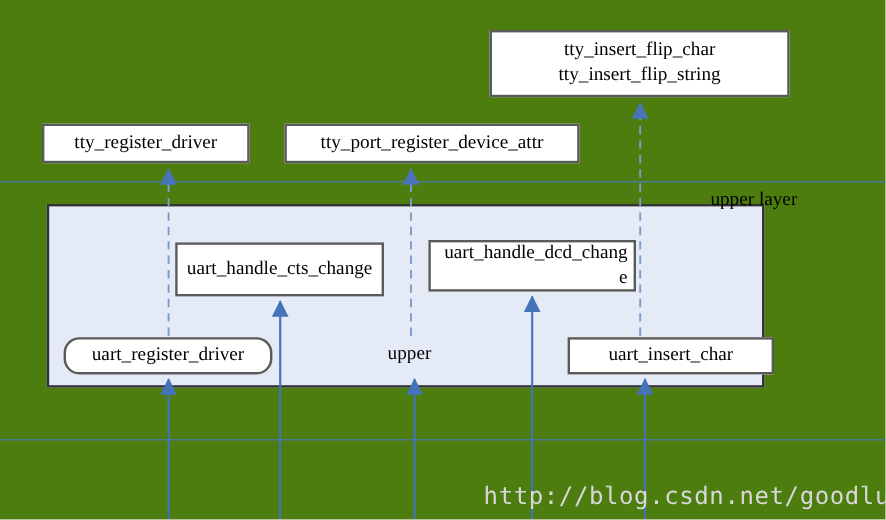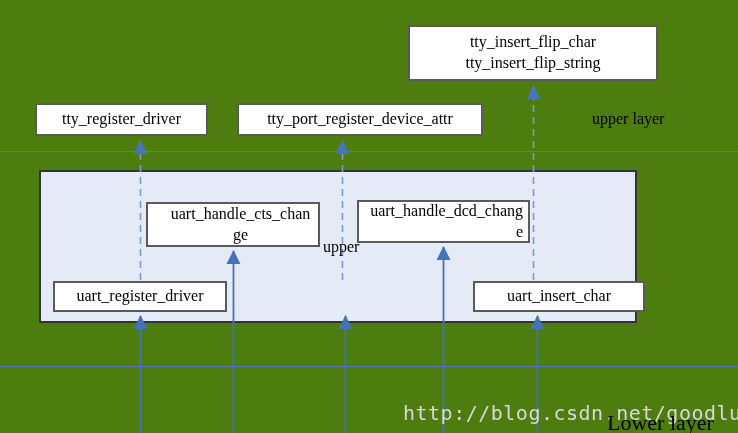--- a/index.html
+++ b/index.html
@@ -45,20 +45,21 @@
     width: 598px; height: 153px;
     background: #e4ebf6;
     border: 2px solid #333333;
     z-index: 1;
   }
   .floating-label {
     position: absolute;
     font-size: 16px;
     white-space: nowrap;
     z-index: 6;
+    margin-top: 48px;
   }
   .watermark {
     position: absolute;
     left: 403px; top: 401px;
     font-family: "DejaVu Sans Mono", monospace;
     font-size: 20px;
     letter-spacing: 0.5px;
     color: #d8d8d8;
     white-space: nowrap;
     z-index: 5;
@@ -67,23 +68,23 @@
     position: absolute;
     left: 0; top: 0;
     width: 738px; height: 433px;
     pointer-events: none;
     z-index: 4;
   }
   
   .box-tty-insert-flip        { left: 408px; top: 25px;  width: 250px; height: 56px; }
   .box-tty-register-driver    { left: 35px;  top: 103px; width: 173px; height: 33px; }
   .box-tty-port-register      { left: 237px; top: 103px; width: 246px; height: 33px; }
-  .box-uart-handle-cts        { left: 146px; top: 202px; width: 174px; height: 45px; padding-left: 15px; }
+  .box-uart-handle-cts        { left: 146px; top: 202px; width: 174px; height: 45px; }
   .box-uart-handle-dcd        { left: 357px; top: 200px; width: 173px; height: 43px; text-align: right; }
-  .box-uart-register-driver   { left: 53px;  top: 281px; width: 174px; height: 31px; }
+  .box-uart-register-driver   { left: 53px;  top: 281px; width: 174px; height: 31px; border-radius: 13px; }
   .box-uart-add-one-port      { left: 258px; top: 281px; width: 171px; height: 31px; }
   .box-uart-insert-char       { left: 450px; top: 281px; width: 172px; height: 31px; margin-left: 23px; }
   .label-upper-layer { left: 592px; top: 110px; }
   .label-lower-layer { left: 607px; top: 410px; font-size: 22px; z-index: 6; }
   .label-uart        { left: 323px; top: 238px; }
 </style>
 </head>
 <body>
 
 <div class="stage">

